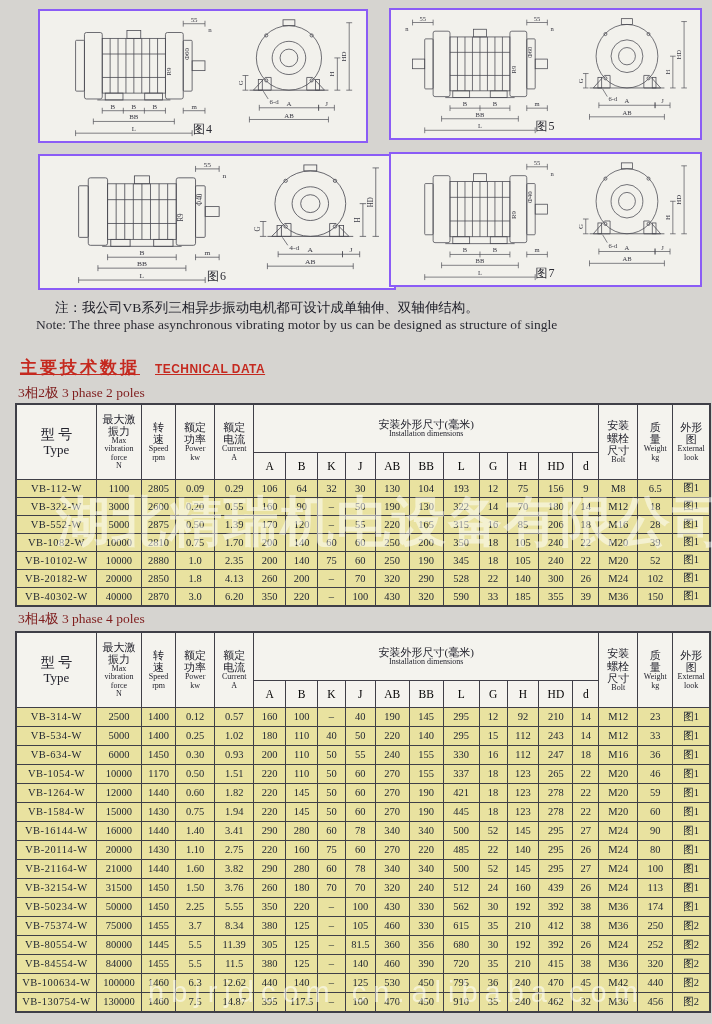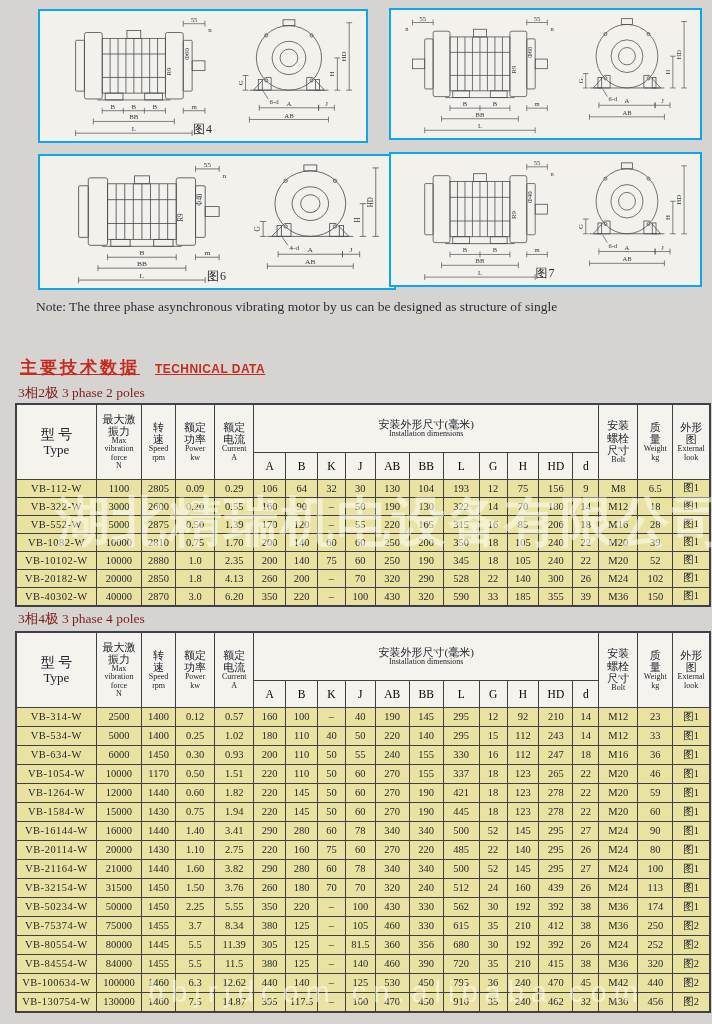--- a/index.html
+++ b/index.html
@@ -1,21 +1,21 @@
 <!DOCTYPE html>
 <html><head>
 <meta charset="utf-8">
 <style>
   html,body{margin:0;padding:0;}
   body{width:712px;height:1024px;position:relative;background:#d6d4d0;
        font-family:"Liberation Serif",serif;overflow:hidden;}
   .page{position:absolute;inset:0;}
 
   
-  .panel{position:absolute;background:#f2f1ec;border:2px solid #0ea5e9;box-sizing:border-box;}
+  .panel{position:absolute;background:#f2f1ec;border:2px solid #8b5cf6;box-sizing:border-box;}
   .panel svg{width:100%;height:100%;display:block;}
   .fig-caption{position:absolute;bottom:3px;left:0;right:0;text-align:center;
                font-size:12px;color:#2b2b33;letter-spacing:1px;}
   .dim{stroke:#4a4a52;stroke-width:0.7;}
   .dl{font-size:7px;fill:#3a3a44;font-family:"Liberation Serif",serif;stroke:none;}
 
   
   .note{position:absolute;left:28px;top:299px;width:664px;color:#2c2c35;}
   .note .zh{font-size:13.5px;padding-left:27px;color:#20202a;}
   .note .en{font-size:13.5px;line-height:1.18;}
@@ -241,20 +241,21 @@
           <line class="dim" x1="301" y1="48" x2="301" y2="81"></line>
           <line class="dim" x1="298" y1="48" x2="304" y2="48"></line>
           <line class="dim" x1="298" y1="81" x2="304" y2="81"></line>
           <text class="dl" text-anchor="middle" transform="translate(298,64.5) rotate(-90)" x="0" y="0">H</text>
           <line class="dim" x1="313" y1="12" x2="313" y2="81"></line>
           <line class="dim" x1="310" y1="12" x2="316" y2="12"></line>
           <line class="dim" x1="310" y1="81" x2="316" y2="81"></line>
           <text class="dl" text-anchor="middle" transform="translate(310,46.5) rotate(-90)" x="0" y="0">HD</text>
         </g>
       </svg>
+    <div class="fig-caption">图5</div>
   </div>
   <div class="panel" style="left:38px;top:154px;width:358px;height:136px">
     <svg viewBox="0 0 330 133" preserveAspectRatio="none">
         <g stroke="#4a4a52" stroke-width="0.8" fill="none">
           <rect x="36" y="30" width="9" height="52" rx="1"></rect>
           <rect x="45" y="22" width="18" height="68" rx="2"></rect>
           <rect x="63" y="28" width="64" height="56"></rect>
           <line x1="71" y1="28" x2="71" y2="84"></line>
           <line x1="79" y1="28" x2="79" y2="84"></line>
           <line x1="87" y1="28" x2="87" y2="84"></line>
@@ -422,20 +423,21 @@
           <line class="dim" x1="313" y1="12" x2="313" y2="81"></line>
           <line class="dim" x1="310" y1="12" x2="316" y2="12"></line>
           <line class="dim" x1="310" y1="81" x2="316" y2="81"></line>
           <text class="dl" text-anchor="middle" transform="translate(310,46.5) rotate(-90)" x="0" y="0">HD</text>
         </g>
       </svg>
     <div class="fig-caption">图7</div>
   </div>
 
   <div class="note">
+    <div class="zh">注：我公司VB系列三相异步振动电机都可设计成单轴伸、双轴伸结构。</div>
     <div class="en en1">Note: The three phase asynchronous vibrating motor by us can be designed as structure of single</div>
   </div>
 
   <div class="title-zh">主要技术数据</div>
   <div class="title-en">TECHNICAL DATA</div>
 
   <div class="tcaption tcap1">3相2极  3 phase 2 poles</div>
   <div class="twrap twrap1" id="tbl0">
       <table class="spec t1">
         <colgroup>

